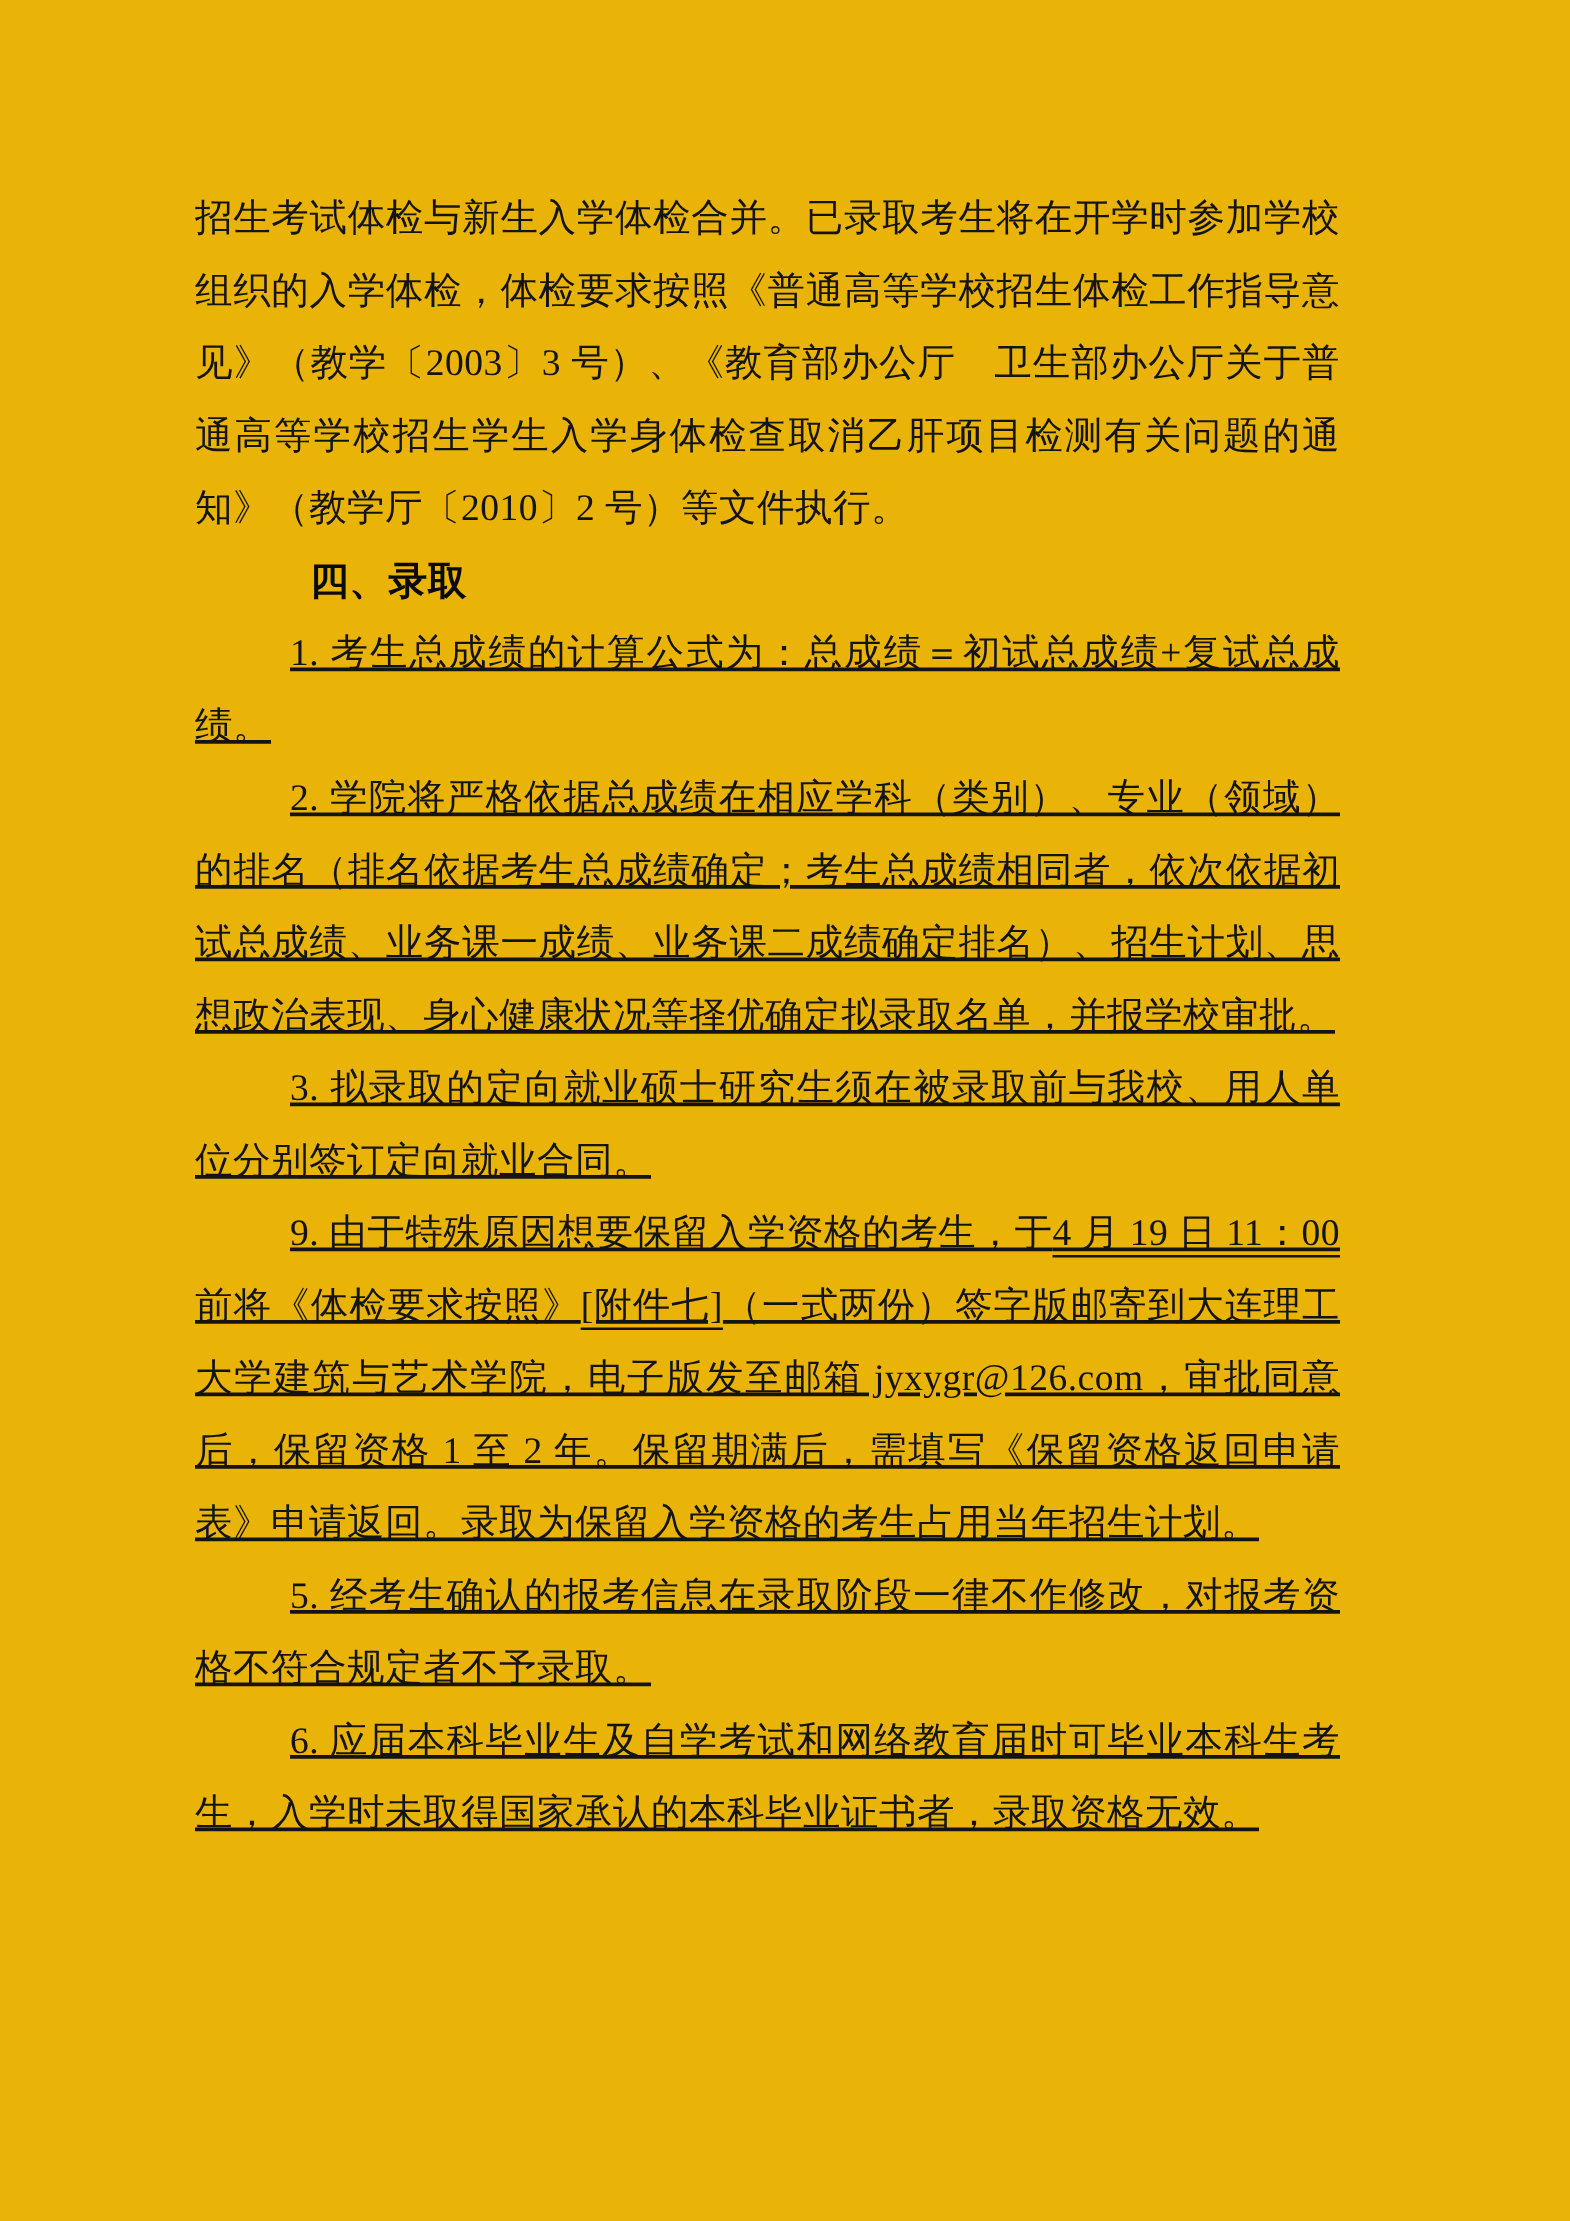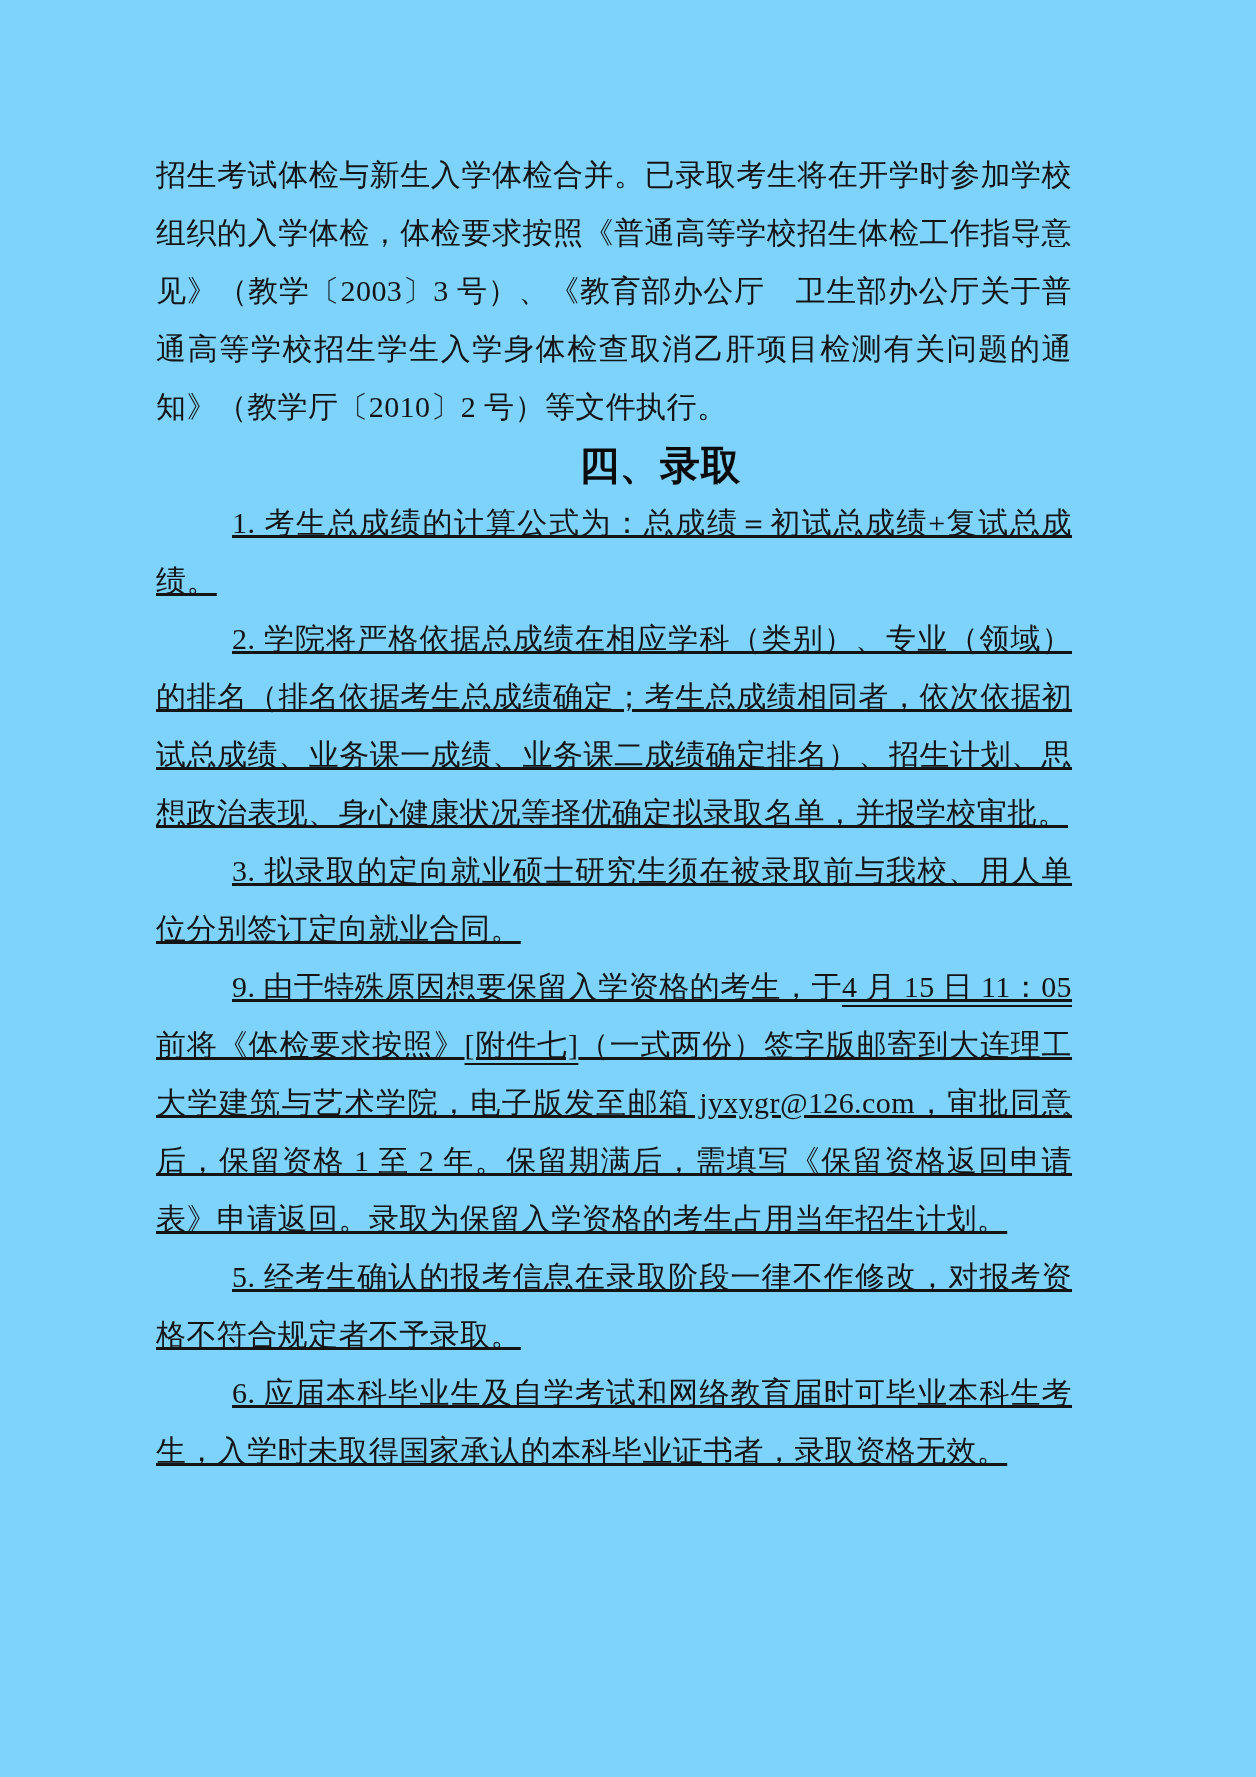--- a/index.html
+++ b/index.html
@@ -1,20 +1,20 @@
 <!DOCTYPE html>
 <html><head>
 <meta charset="utf-8">
 <style>
   html, body { margin: 0; padding: 0; background: #e9e9e9; }
   .page {
     position: relative;
     width: 1256px;
     height: 1777px;
-    background: #7dd3fc;
+    background: #eab308;
     overflow: hidden;
   }
   .content {
     position: absolute;
     left: 156px;
     top: 146px;
     width: 916px;
     font-family: "Liberation Serif", "DejaVu Serif", serif;
     font-size: 30px;
     line-height: 58px;
@@ -22,41 +22,41 @@
     text-align: justify;
     text-justify: inter-ideograph;
     letter-spacing: 0.4px;
   }
   .para { margin: 0; }
   .para.indent { text-indent: 76px; text-decoration: underline; }
   .heading {
     margin: 0;
     font-family: "Liberation Sans", "DejaVu Sans", sans-serif;
     font-weight: bold;
-    font-size: 40px;
+    font-size: 31px;
     line-height: 58px;
     text-indent: 92px;
     color: #0a0a0a;
-    text-align: center;
+    text-align: left;
   }
   .underline {
     text-decoration: underline;
     text-underline-offset: 8px;
     text-decoration-thickness: 2px;
   }
 </style>
 </head>
 <body>
 
 <div class="page">
   <div class="content">
     <p class="para">招生考试体检与新生入学体检合并。已录取考生将在开学时参加学校组织的入学体检，体检要求按照《普通高等学校招生体检工作指导意见》（教学〔2003〕3 号）、《教育部办公厅　卫生部办公厅关于普通高等学校招生学生入学身体检查取消乙肝项目检测有关问题的通知》（教学厅〔2010〕2 号）等文件执行。</p>
     <h2 class="heading">四、录取</h2>
     <div>
         <p class="para indent"><span>1. 考生总成绩的计算公式为：总成绩＝初试总成绩+复试总成绩。</span></p>
         <p class="para indent"><span>2. 学院将严格依据总成绩在相应学科（类别）、专业（领域）的排名（排名依据考生总成绩确定；考生总成绩相同者，依次依据初试总成绩、业务课一成绩、业务课二成绩确定排名）、招生计划、思想政治表现、身心健康状况等择优确定拟录取名单，并报学校审批。</span></p>
         <p class="para indent"><span>3. 拟录取的定向就业硕士研究生须在被录取前与我校、用人单位分别签订定向就业合同。</span></p>
-        <p class="para indent"><span>9. 由于特殊原因想要保留入学资格的考生，于</span><span class="underline">4 月 15 日 11：05</span><span>前将《体检要求按照》</span><span class="underline">[附件七]</span><span>（一式两份）签字版邮寄到大连理工大学建筑与艺术学院，电子版发至邮箱 jyxygr@126.com，审批同意后，保留资格 1 至 2 年。保留期满后，需填写《保留资格返回申请表》申请返回。录取为保留入学资格的考生占用当年招生计划。</span></p>
+        <p class="para indent"><span>9. 由于特殊原因想要保留入学资格的考生，于</span><span class="underline">4 月 19 日 11：00</span><span>前将《体检要求按照》</span><span class="underline">[附件七]</span><span>（一式两份）签字版邮寄到大连理工大学建筑与艺术学院，电子版发至邮箱 jyxygr@126.com，审批同意后，保留资格 1 至 2 年。保留期满后，需填写《保留资格返回申请表》申请返回。录取为保留入学资格的考生占用当年招生计划。</span></p>
         <p class="para indent"><span>5. 经考生确认的报考信息在录取阶段一律不作修改，对报考资格不符合规定者不予录取。</span></p>
         <p class="para indent"><span>6. 应届本科毕业生及自学考试和网络教育届时可毕业本科生考生，入学时未取得国家承认的本科毕业证书者，录取资格无效。</span></p>
       </div>
   </div>
 </div>
 
 </body></html>

